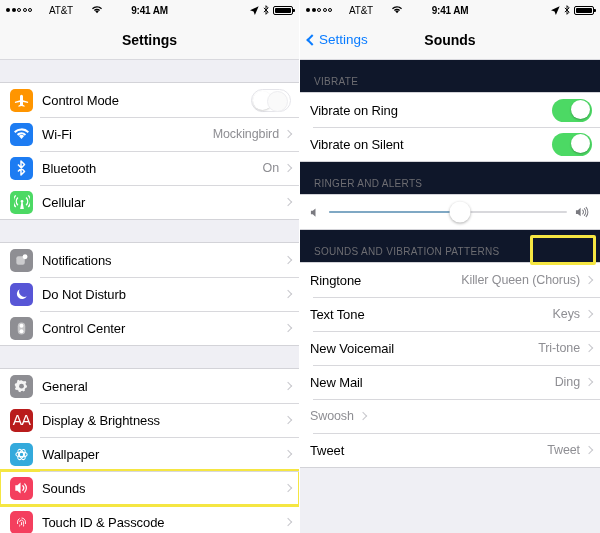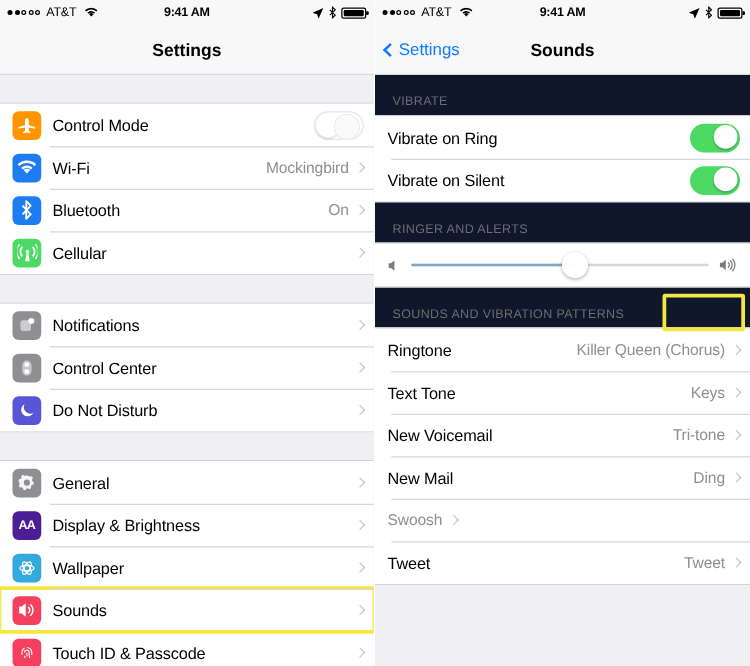--- a/index.html
+++ b/index.html
@@ -13,21 +13,21 @@
   .screen { width: 300px; height: 533px; position: relative; background: #efeff4; overflow: hidden; }
   .screen.left { border-right: 1px solid #ffffff; }
 
   
   .statusbar {
     height: 20px; background: #f8f8f8;
     display: flex; align-items: center;
     padding: 0 6px; font-size: 10px; color: #000;
     position: relative;
   }
-  .sb-left { display: flex; align-items: center; gap: 5px; }
+  .sb-left { display: flex; align-items: center; gap: 17px; }
   .dots { display: flex; align-items: center; gap: 1.5px; }
   .dot { width: 4px; height: 4px; border-radius: 50%; background: #000; }
   .dot.hollow { background: transparent; border: 1px solid #000; width: 4px; height: 4px; }
   .carrier { font-size: 10px; letter-spacing: -0.2px; }
   .wifi-sb { margin-left: 2px; }
   .sb-center {
     position: absolute; left: 0; right: 0; text-align: center;
     font-size: 10px; font-weight: bold; letter-spacing: -0.2px;
     pointer-events: none;
   }
@@ -261,57 +261,57 @@
           <span class="icon-badge" style="background:#8e8e93">
             <svg width="15" height="15" viewBox="0 0 16 16">
                 <rect x="2.5" y="3.5" width="9" height="9" rx="2.2" fill="#fff" opacity=".55"></rect>
                 <circle cx="11.8" cy="4" r="2.6" fill="#fff"></circle>
               </svg>
           </span>
           <span class="label">Notifications</span>
           <span class="chev"></span>
         </div>
         <div class="row">
+          <span class="icon-badge" style="background:#5856d6">
+            <svg width="14" height="14" viewBox="0 0 16 16">
+                <path d="M13.5 10.6A6 6 0 0 1 5.4 2.5a6 6 0 1 0 8.1 8.1Z" fill="#fff"></path>
+              </svg>
+          </span>
+          <span class="label">Do Not Disturb</span>
+          <span class="chev"></span>
+        </div>
+        <div class="row">
           <span class="icon-badge" style="background:#8e8e93">
             <svg width="15" height="15" viewBox="0 0 16 16">
                 <rect x="4" y="1.5" width="8" height="13" rx="4" fill="#fff" opacity=".5"></rect>
                 <circle cx="8" cy="5" r="2.1" fill="#fff"></circle>
                 <circle cx="8" cy="11" r="2.1" fill="#fff"></circle>
               </svg>
           </span>
           <span class="label">Control Center</span>
           <span class="chev"></span>
         </div>
-        <div class="row">
-          <span class="icon-badge" style="background:#5856d6">
-            <svg width="14" height="14" viewBox="0 0 16 16">
-                <path d="M13.5 10.6A6 6 0 0 1 5.4 2.5a6 6 0 1 0 8.1 8.1Z" fill="#fff"></path>
-              </svg>
-          </span>
-          <span class="label">Do Not Disturb</span>
-          <span class="chev"></span>
-        </div>
       </div>
 
       <div class="gap"></div>
 
       <div class="group">
         <div class="row">
           <span class="icon-badge" style="background:#8e8e93">
             <svg width="15" height="15" viewBox="0 0 16 16">
                 <path d="M8 1.2 9.3 2a6.9 6.9 0 0 1 1.5.4l1.5-.3.9 1.6-.9 1.2c.2.5.3 1 .4 1.5l1.2.9-.3 1.8-1.4.4a6.9 6.9 0 0 1-.8 1.3l.3 1.4-1.5 1-1.2-.8c-.5.2-1 .3-1.5.4L6.8 14l-1.8-.3-.3-1.4a6.9 6.9 0 0 1-1.3-.8l-1.4.3-1-1.5.9-1.2A6.9 6.9 0 0 1 1.6 7.6L.7 6.4 1.3 4.7l1.4-.2c.2-.5.5-.9.8-1.3L3.2 1.8l1.6-.9 1.1.9c.5-.2 1-.3 1.5-.4Z" fill="#fff" opacity=".9"></path>
                 <circle cx="8" cy="7.6" r="2.6" fill="#8e8e93"></circle>
               </svg>
           </span>
           <span class="label">General</span>
           <span class="chev"></span>
         </div>
 
         <div class="row">
-          <span class="icon-badge" style="background:#4c1d95;font-size:10px;font-weight:bold;letter-spacing:-0.5px">AA</span>
+          <span class="icon-badge" style="background:#b91c1c;font-size:14px;font-weight:normal;letter-spacing:-0.5px">AA</span>
           <span class="label">Display &amp; Brightness</span>
           <span class="chev"></span>
         </div>
 
         <div class="row">
           <span class="icon-badge" style="background:#34aadc">
             <svg width="15" height="15" viewBox="0 0 16 16">
                 <g fill="none" stroke="#fff" stroke-width="1.1">
                   <circle cx="8" cy="8" r="2.4"></circle>
                   <ellipse cx="8" cy="8" rx="6" ry="2.6"></ellipse>

